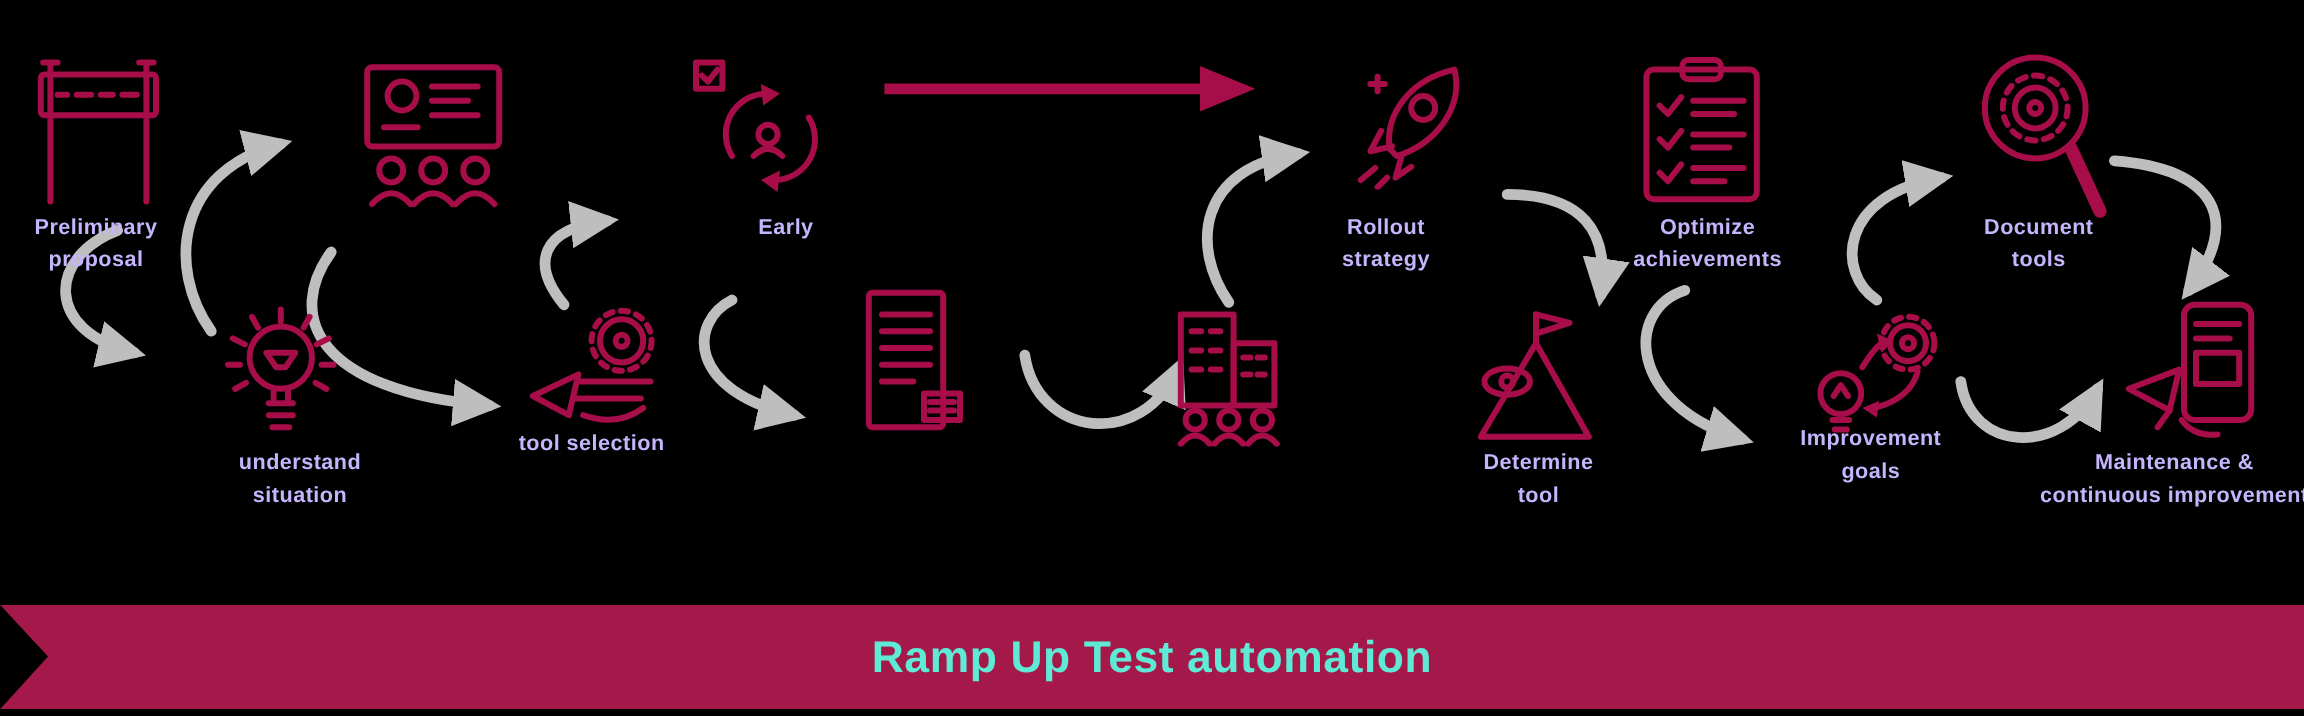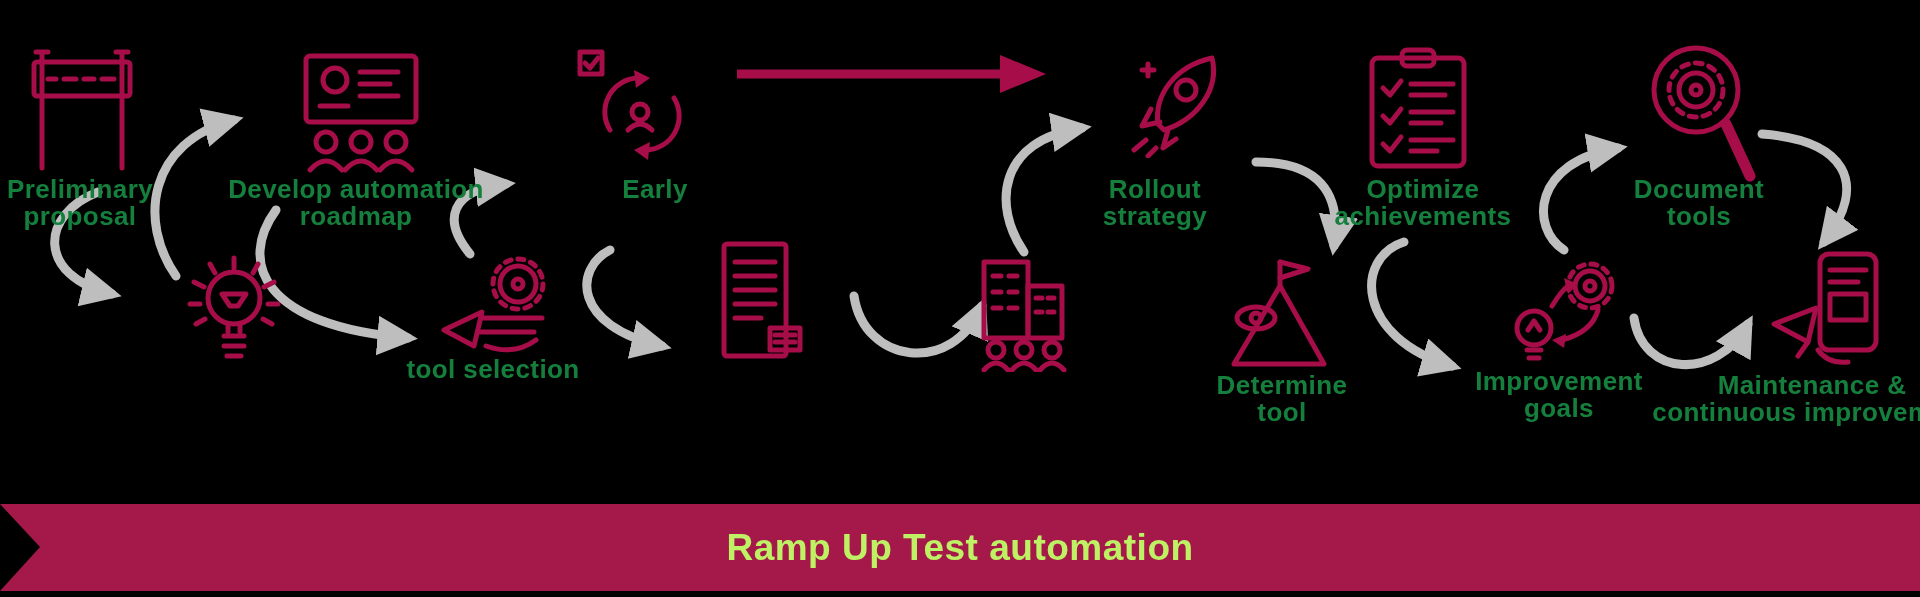--- a/index.html
+++ b/index.html
@@ -4,25 +4,25 @@
 <style>
   html,body{margin:0;padding:0;background:#000;}
   #stage{position:relative;width:1920px;height:597px;background:#000;overflow:hidden;
          font-family:"Liberation Sans", sans-serif;}
   .arrows{position:absolute;left:0;top:0;width:1920px;height:597px;}
   .icon{position:absolute;}
   .icon svg{display:block;width:100%;height:100%;}
   .ic{stroke:#A60D49;fill:none;stroke-width:5;stroke-linecap:round;stroke-linejoin:round;}
   .icf{fill:#A60D49;stroke:none;}
   .label{position:absolute;transform:translateX(-50%);text-align:center;white-space:nowrap;
-         font-size:26px;line-height:27px;font-weight:600;color:#15803d;letter-spacing:.4px;}
+         font-size:18px;line-height:27px;font-weight:600;color:#c4b5fd;letter-spacing:.4px;}
   #banner{position:absolute;left:0;top:504px;width:1920px;height:87px;background:#A41949;
           clip-path:polygon(0 0,1920px 0,1920px 87px,0 87px,40px 43px);
           display:flex;align-items:center;justify-content:center;}
-  #banner .txt{color:#bef264;font-size:37px;font-weight:600;letter-spacing:.5px;}
+  #banner .txt{color:#5eead4;font-size:37px;font-weight:600;letter-spacing:.5px;}
 </style>
 </head>
 <body>
 
 <div id="stage">
 
   <svg class="arrows" viewBox="0 0 1920 597">
     <defs>
       <marker id="gh" markerWidth="6" markerHeight="5" refX="3.4" refY="2.2" orient="auto" markerUnits="strokeWidth">
         <path d="M0 0 L4.5 2.2 L0 4.4 Z" fill="#BEBEBE"></path>
@@ -214,43 +214,43 @@
       <path d="M42 94 L32 108"></path>
       <path d="M52 102 q10 14 30 12"></path>
     </g>
       </svg>
   </div>
 
   <div class="label" style="left:80px;top:176px">
       <div>Preliminary</div>
       <div>proposal</div>
     </div>
-  <div class="label" style="left:356px;top:176px">
-      <div>Develop automation</div>
-      <div>roadmap</div>
+  <div class="label" style="left:250px;top:372px">
+      <div>understand</div>
+      <div>situation</div>
     </div>
   <div class="label" style="left:493px;top:356px">
       <div>tool selection</div>
     </div>
   <div class="label" style="left:655px;top:176px">
       <div>Early</div>
     </div>
   <div class="label" style="left:1155px;top:176px">
       <div>Rollout</div>
       <div>strategy</div>
     </div>
   <div class="label" style="left:1282px;top:372px">
       <div>Determine</div>
       <div>tool</div>
     </div>
   <div class="label" style="left:1423px;top:176px">
       <div>Optimize</div>
       <div>achievements</div>
     </div>
-  <div class="label" style="left:1559px;top:368px">
+  <div class="label" style="left:1559px;top:352px">
       <div>Improvement</div>
       <div>goals</div>
     </div>
   <div class="label" style="left:1699px;top:176px">
       <div>Document</div>
       <div>tools</div>
     </div>
   <div class="label" style="left:1812px;top:372px">
       <div>Maintenance &amp;</div>
       <div>continuous improvement</div>

